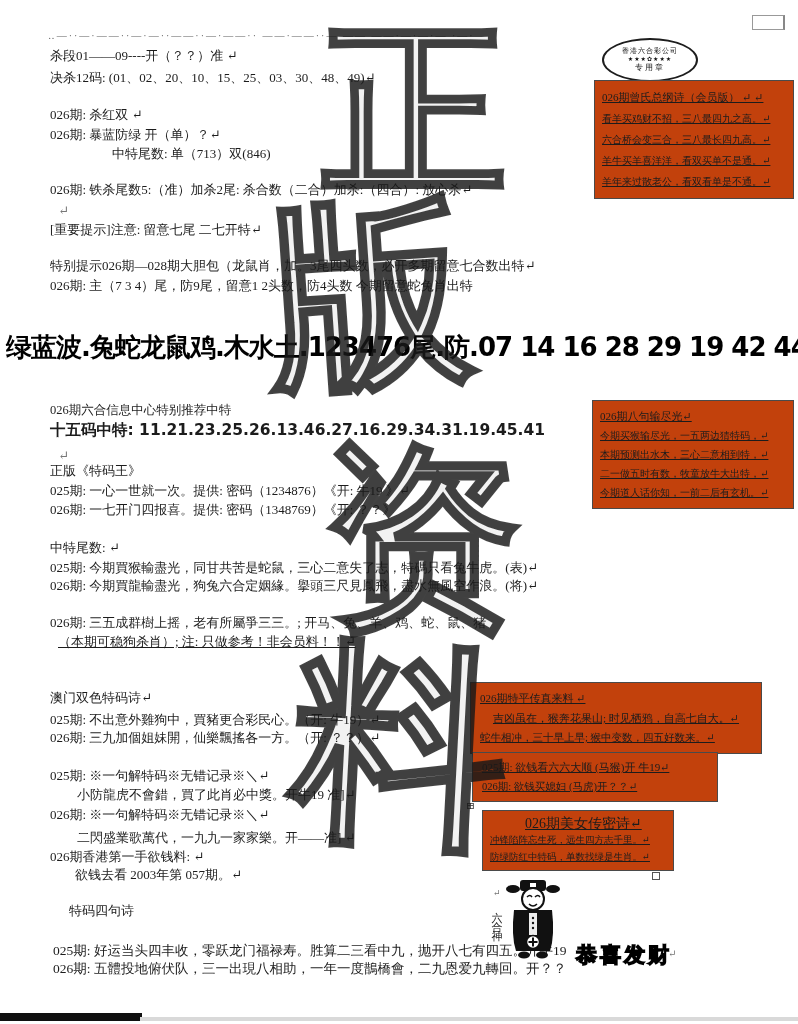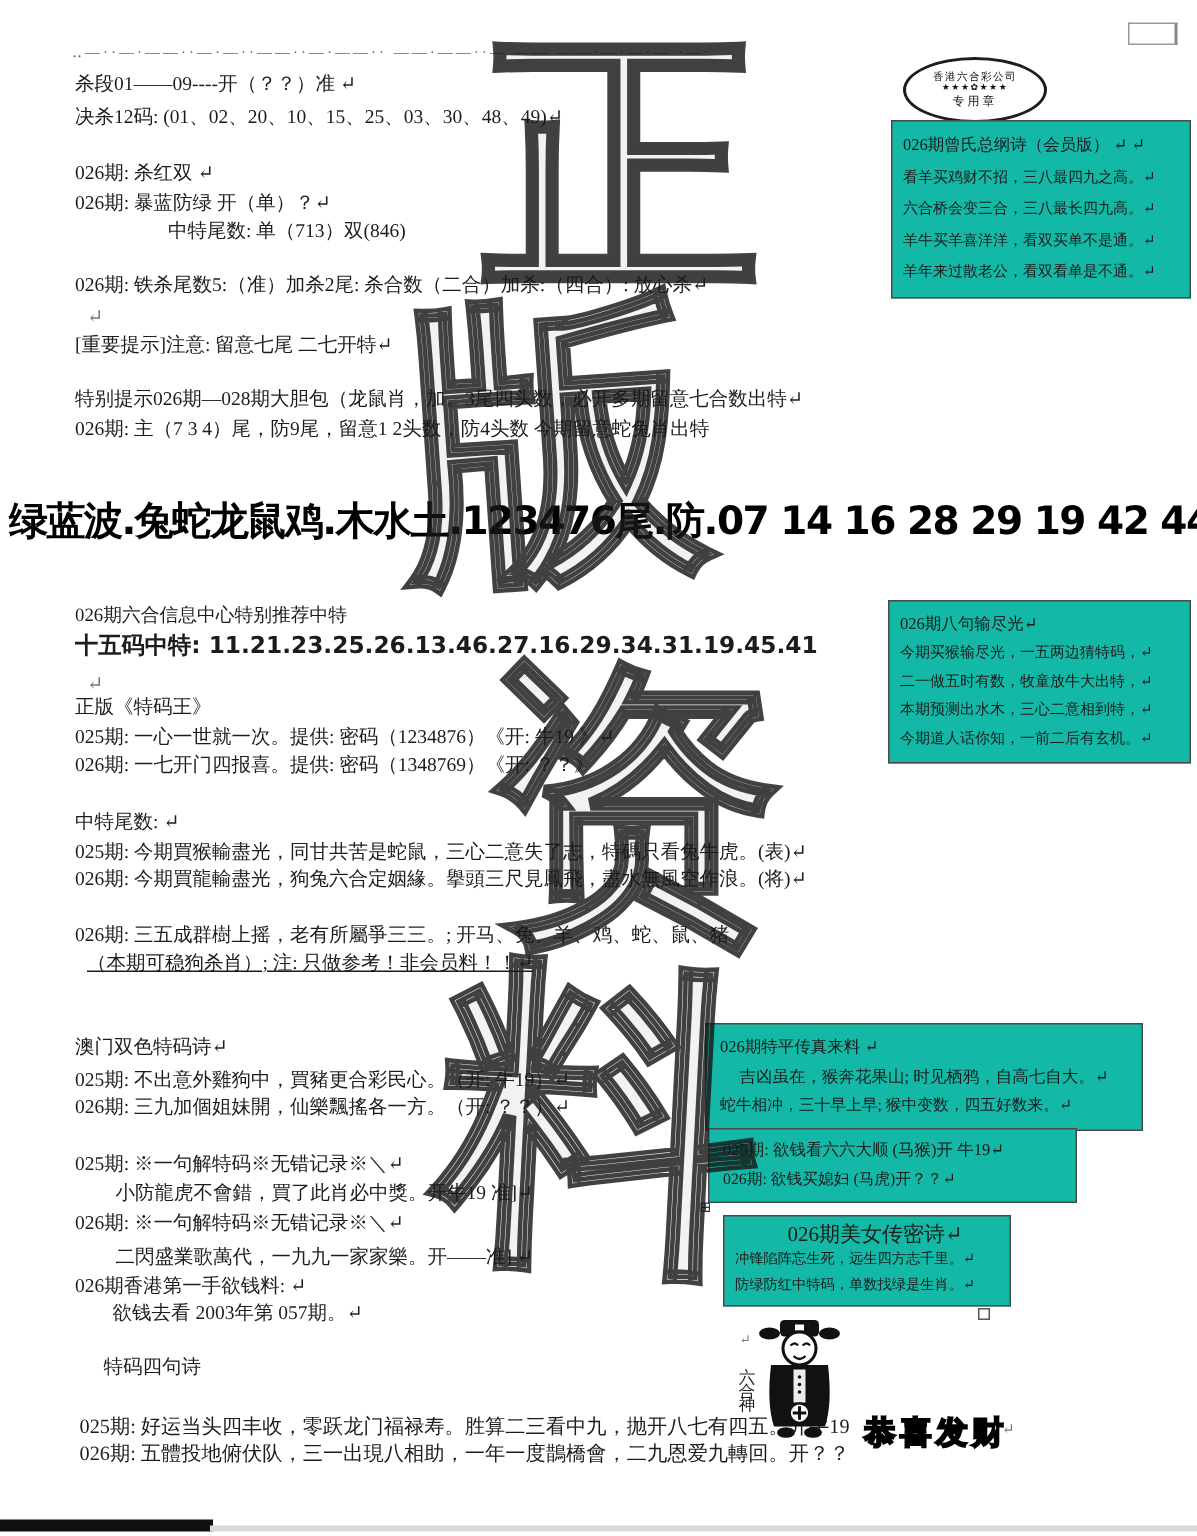--- a/index.html
+++ b/index.html
@@ -8,21 +8,21 @@
   .sec{position:absolute;z-index:2;}
   .ln{font-size:13px;line-height:16px;white-space:nowrap;}
   .cut{position:absolute;left:48px;top:30px;color:#666;font-size:10px;letter-spacing:2px;z-index:2;white-space:nowrap;}
   .headline{position:absolute;left:6px;top:330px;z-index:2;white-space:nowrap;color:#000;
             font-family:"DejaVu Sans",sans-serif;font-weight:bold;font-size:26px;letter-spacing:-1px;}
   .info0{font-size:12.5px;}
   .info1{font-family:"DejaVu Sans",sans-serif;font-weight:bold;font-size:15.5px;letter-spacing:0;line-height:20px;}
   .wm{position:absolute;z-index:5;pointer-events:none;line-height:1;
       font-family:"DejaVu Sans",sans-serif;font-weight:bold;
       color:rgba(30,30,30,0.06);-webkit-text-stroke:3px rgba(25,25,25,0.82);}
-  .rbox{position:absolute;z-index:2;border:1px solid #4a4a4a;background:#14b8a6;white-space:nowrap;}
+  .rbox{position:absolute;z-index:2;border:1px solid #4a4a4a;background:#c2410c;white-space:nowrap;text-decoration:underline;}
   .rbox .bt{font-size:11px;}
   .rbox .bl{font-size:10px;}
   .stamp{position:absolute;left:602px;top:38px;width:92px;height:40px;z-index:2;
          border:2px solid #1d1d1d;border-radius:50%;display:flex;flex-direction:column;
          align-items:center;justify-content:center;background:#fff;}
   .stamp div{line-height:1.25;white-space:nowrap;color:#111;}
   .st-top{font-size:7px;letter-spacing:1px;}
   .st-stars{font-size:6px;letter-spacing:1px;}
   .st-bot{font-size:8px;letter-spacing:2px;}
   .corner{position:absolute;left:752px;top:15px;width:30px;height:13px;border:1px solid #999;
@@ -121,22 +121,22 @@
     <div class="bt">026期曾氏总纲诗（会员版）      ↵ ↵</div>
     <div class="bl">看羊买鸡财不招，三八最四九之高。↵</div>
     <div class="bl">六合桥会变三合，三八最长四九高。↵</div>
     <div class="bl">羊牛买羊喜洋洋，看双买单不是通。↵</div>
     <div class="bl">羊年来过散老公，看双看单是不通。↵</div>
   </div>
 
   <div class="rbox" style="left:592px;top:400px;width:186px;padding:6px 7px;line-height:19px;">
     <div class="bt">026期八句输尽光↵</div>
     <div class="bl">今期买猴输尽光，一五两边猜特码，↵</div>
+    <div class="bl">本期预测出水木，三心二意相到特，↵</div>
     <div class="bl">二一做五时有数，牧童放牛大出特，↵</div>
-    <div class="bl">本期预测出水木，三心二意相到特，↵</div>
     <div class="bl">今期道人话你知，一前二后有玄机。↵</div>
   </div>
 
   <div class="rbox" style="left:470px;top:682px;width:272px;padding:5px 9px;line-height:20px;">
     <div class="bt">026期特平传真来料 ↵</div>
     <div class="bl" style="font-size:11px;text-align:center;">吉凶虽在，猴奔花果山;   时见栖鸦，自高七自大。↵</div>
     <div class="bl" style="font-size:10.5px;">蛇牛相冲，三十早上早;   猴中变数，四五好数来。↵</div>
   </div>
 
   <div class="rbox" style="left:472px;top:752px;width:226px;padding:4px 9px;line-height:20px;">

